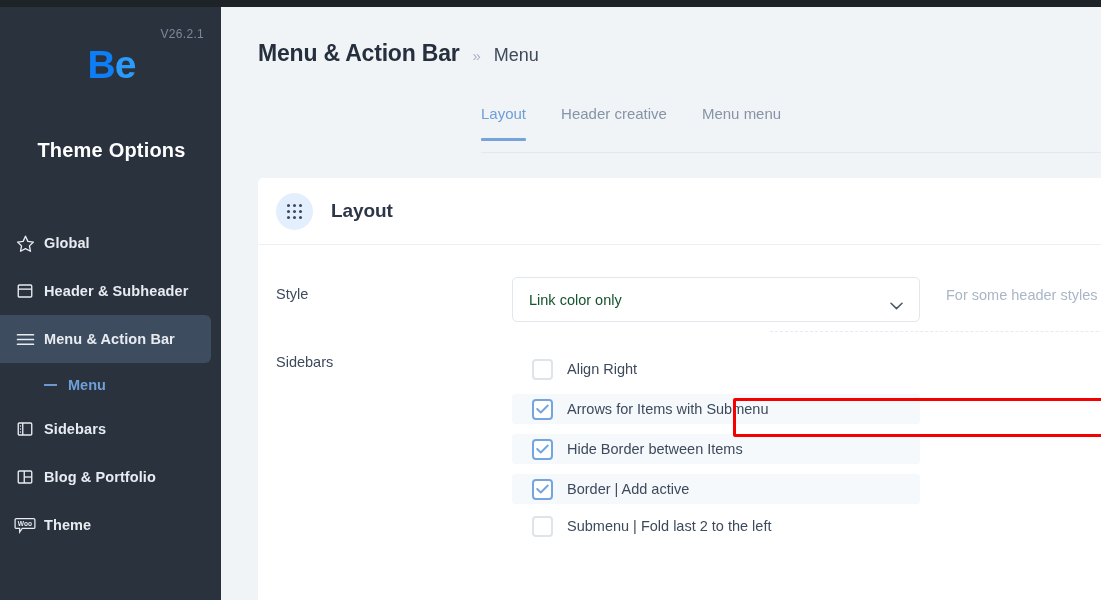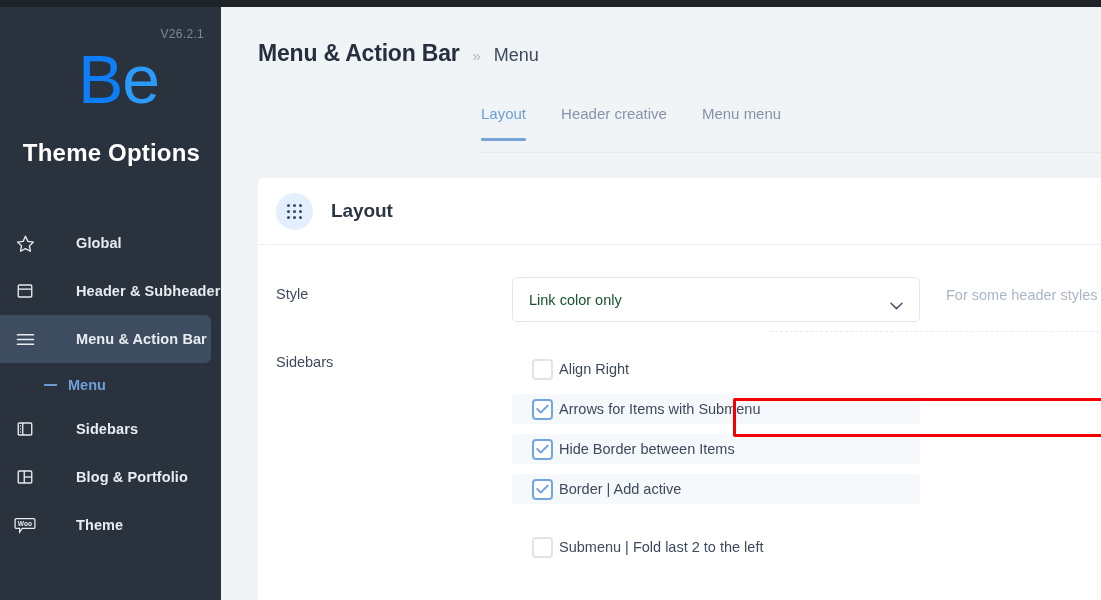--- a/index.html
+++ b/index.html
@@ -21,51 +21,51 @@
   .sidebar {
     position:absolute; top:7px; left:0; width:221px; height:593px;
     background:#2a323e;
     overflow:hidden;
   }
   .version {
     position:absolute; top:20px; right:17px;
     font-size:12px; color:#7c889a; letter-spacing:.3px;
   }
   .logo {
-    position:absolute; top:38px; left:7px; width:223px;
+    position:absolute; top:38px; left:0; width:223px;
     text-align:center;
-    font-size:68px; font-weight:normal; line-height:1;
+    font-size:39px; font-weight:bold; line-height:1;
     color:#1a8cff; letter-spacing:-1px;
   }
   .logo .b-part { color:#0d7ef5; }
   .logo .e-part { color:#2a9bfb; }
   .brand-title {
     position:absolute; top:132px; left:0; width:223px;
     text-align:center;
-    font-size:24px; font-weight:bold; color:#ffffff; letter-spacing:.2px;
+    font-size:20px; font-weight:bold; color:#ffffff; letter-spacing:.2px;
   }
   .nav { position:absolute; top:212px; left:0; width:223px; }
   .nav-item {
     position:relative; display:flex; align-items:center;
     height:48px; padding-left:8px;
     color:#e8ecf1; font-size:14.5px; font-weight:bold;
     letter-spacing:.1px;
   }
   .nav-item.active {
     background:#3d4c5f;
     border-top-right-radius:6px; border-bottom-right-radius:6px;
     width:211px;
   }
   .nav-ico {
     width:34px; min-width:34px; height:24px;
     display:flex; align-items:center; justify-content:center;
     color:#e8ecf1;
   }
   .nav-ico svg { display:block; }
-  .nav-label { padding-left:2px; white-space:nowrap;margin-left:32px; }
+  .nav-label { padding-left:2px; white-space:nowrap; }
   .sub-list { padding-top:2px; }
   .sub-item {
     display:flex; align-items:center; height:40px; padding-left:44px;
     font-size:14.5px; font-weight:bold; color:#e8ecf1;
   }
   .sub-item .dash {
     display:inline-block; width:13px; height:2px; background:currentColor;
     margin-right:11px; opacity:.95;
   }
   .sub-item.current { color:#6f9fd8; }
@@ -158,29 +158,29 @@
 
   .opt {
     position:relative;
     display:flex; align-items:center;
     height:30px; width:408px;
     padding-left:20px;
     margin-bottom:10px;
     border-radius:3px;
   }
   .opt.shaded { background:#f6f9fc; }
-  .opt.tall { height:44px; align-items:flex-end; padding-top:2px; }
+  .opt.tall { height:44px; align-items:flex-start; padding-top:2px; }
   .cb {
     width:21px; height:21px; min-width:21px;
     border-radius:4px; border:2px solid #dfe4ea; background:#fff;
     display:flex; align-items:center; justify-content:center;
   }
   .cb.checked { border-color:#74a6dd; }
   .cb svg { display:block; }
-  .opt-text { margin-left:6px; }
+  .opt-text { margin-left:14px; }
   .opt-label { font-size:14.5px; color:#3d4a5c; white-space:nowrap; line-height:21px; }
   .opt-sub { font-size:12.5px; color:#a4afbe; margin-top:2px; }
 
   .highlight {
     position:absolute; top:391px; left:510px;
     width:417px; height:39px;
     border:3px solid #f50000; border-radius:2px;
     pointer-events:none;
   }
 </style>

